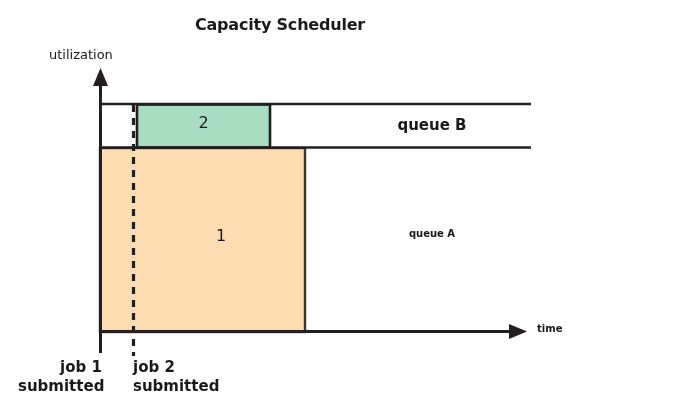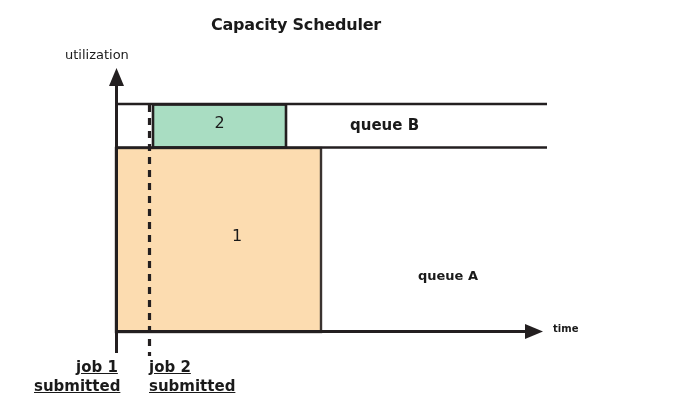--- a/index.html
+++ b/index.html
@@ -10,21 +10,21 @@
   body {
     width: 684px;
     height: 408px;
     position: relative;
     overflow: hidden;
     font-family: "DejaVu Sans", "Liberation Sans", sans-serif;
     color: #1a1a1a;
   }
   #diagram-root {
     position: absolute;
-    left: 16px; top: 0;
+    left: 0; top: 0;
     width: 616px;
     height: 408px;
   }
   svg.diagram-svg {
     position: absolute;
     left: 0; top: 0;
     width: 684px;
     height: 408px;
     display: block;
   }
@@ -51,31 +51,31 @@
   #x-axis-label {
     left: 537px;
     top: 324px;
     font-size: 10px;
     font-weight: bold;
   }
   #queue-b-label {
     left: 334px;
     top: 118px;
     width: 196px;
+    text-align: center;
     font-size: 15px;
     font-weight: bold;
   }
   #queue-a-label {
     left: 334px;
     top: 229px;
     width: 196px;
     text-align: center;
-    font-size: 13px;
+    font-size: 10px;
     font-weight: bold;
-    margin-top: 40px;
   }
   #job1-box-label {
     left: 137px;
     top: 228px;
     width: 168px;
     text-align: center;
     font-size: 16px;
     font-weight: normal;
   }
   #job2-box-label {
@@ -85,21 +85,20 @@
     text-align: center;
     font-size: 16px;
     font-weight: normal;
   }
   .tick-label {
     position: absolute;
     font-size: 15px;
     font-weight: bold;
     line-height: 19px;
     white-space: nowrap;
-    text-decoration: underline;
   }
   #job1-tick-label { left: 18px; top: 358px; }
   #job2-tick-label { left: 133px; top: 358px; }
   .tick-line1 { display: block; }
   .tick-line2 { display: block; }
   #job1-tick-label .tick-line1 { padding-left: 42px; }
 </style>
 </head>
 <body>
 

